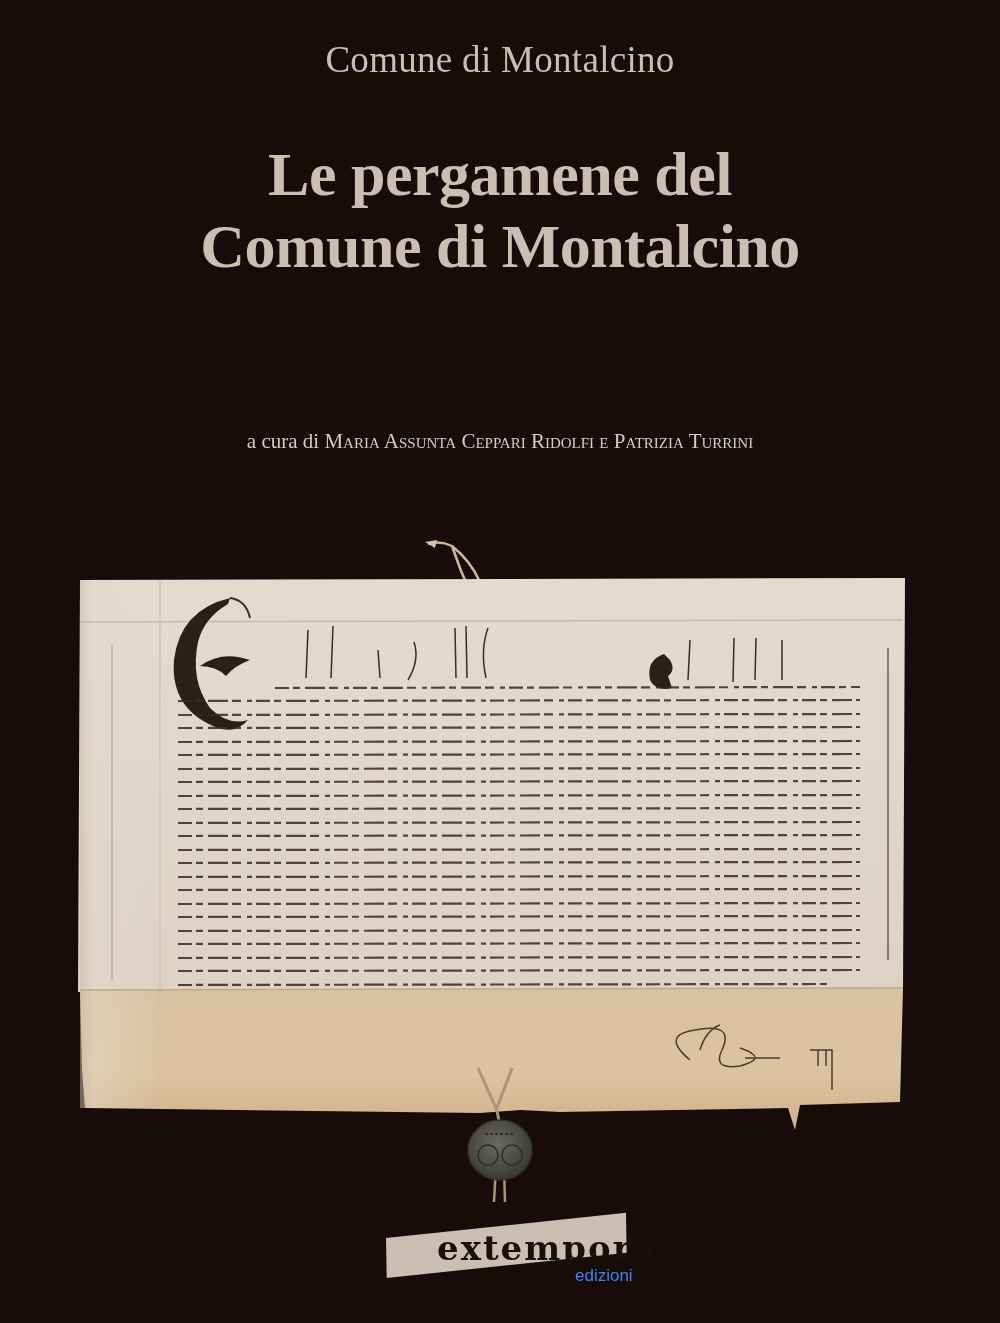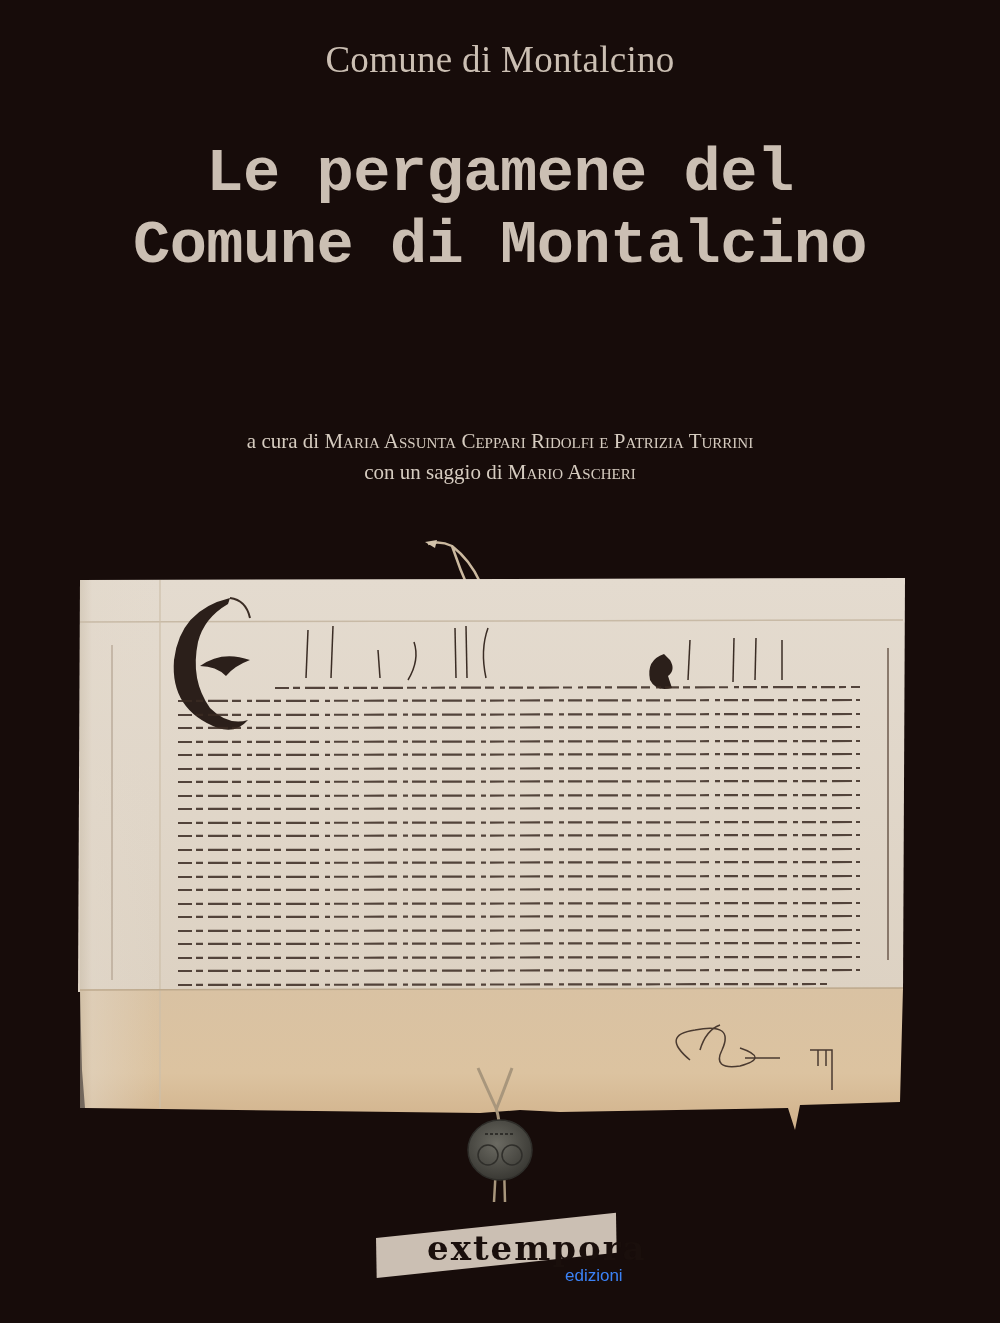--- a/index.html
+++ b/index.html
@@ -32,21 +32,20 @@
       width: 1000px;
       text-align: center;
       font-weight: bold;
       font-size: 62px;
       line-height: 72px;
       color: #cbbfb3;
       letter-spacing: -0.5px;
     }
     .title .line {
       display: block;
-      font-family: Liberation Mono, monospace;
     }
     .credits {
       position: absolute;
       top: 426px;
       left: 0;
       width: 1000px;
       text-align: center;
       font-size: 21px;
       line-height: 31px;
       color: #d6ccc0;
@@ -70,21 +69,21 @@
       position: absolute;
       left: 0;
       top: 0;
       width: 1000px;
       height: 680px;
     }
 
     
     .logo {
       position: absolute;
-      left: 372px;
+      left: 382px;
       top: 1226px;
       width: 260px;
       height: 70px;
     }
     .logo-band {
       position: absolute;
       left: 4px;
       top: 12px;
       width: 240px;
       height: 40px;
@@ -119,23 +118,20 @@
   <div class="publisher-top">Comune di Montalcino</div>
 
   <h1 class="title" style="margin:0;">
     <span class="line">Le pergamene del</span>
     <span class="line">Comune di Montalcino</span>
   </h1>
 
   <div class="credits">
     <span class="line">
       <span>a cura di </span><span class="sc">Maria Assunta Ceppari Ridolfi</span><span class="sc"> e </span><span class="sc">Patrizia Turrini</span>
-    </span>
-    <span class="line">
-      <span>con un saggio di </span><span class="sc">Mario Ascheri</span>
     </span>
   </div>
 
   <div class="parchment-wrap">
     <svg class="parchment-svg" viewBox="0 0 1000 680" xmlns="http://www.w3.org/2000/svg">
       <defs>
         <linearGradient id="pTop" x1="0" y1="0" x2="0" y2="1">
           <stop offset="0" stop-color="#e4dbcf"></stop>
           <stop offset="1" stop-color="#ddd2c3"></stop>
         </linearGradient>

